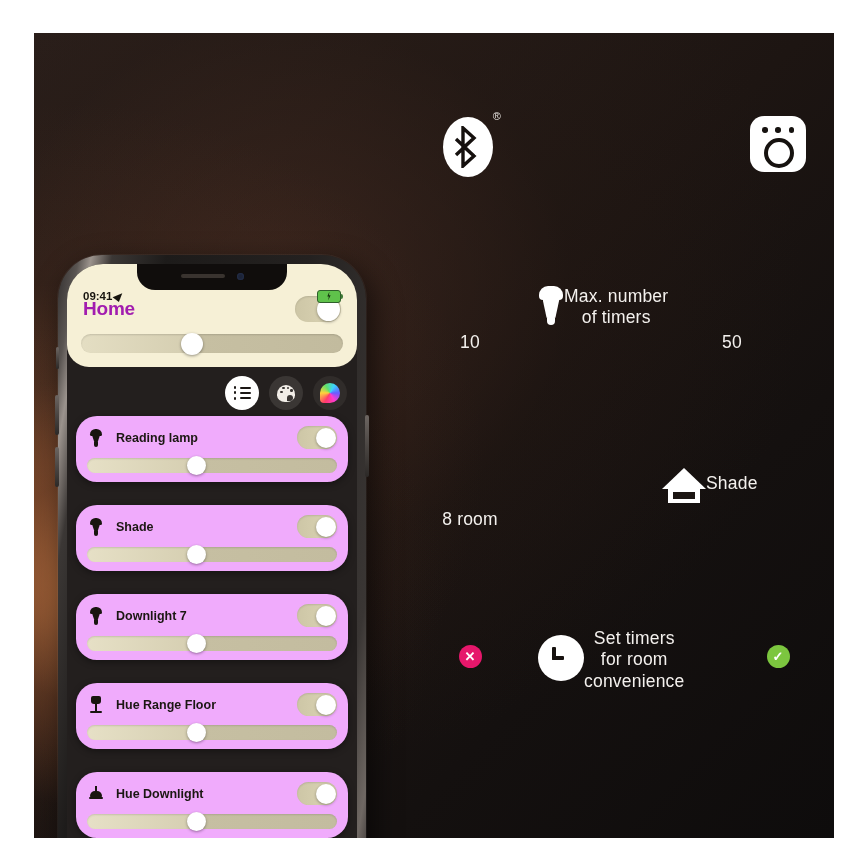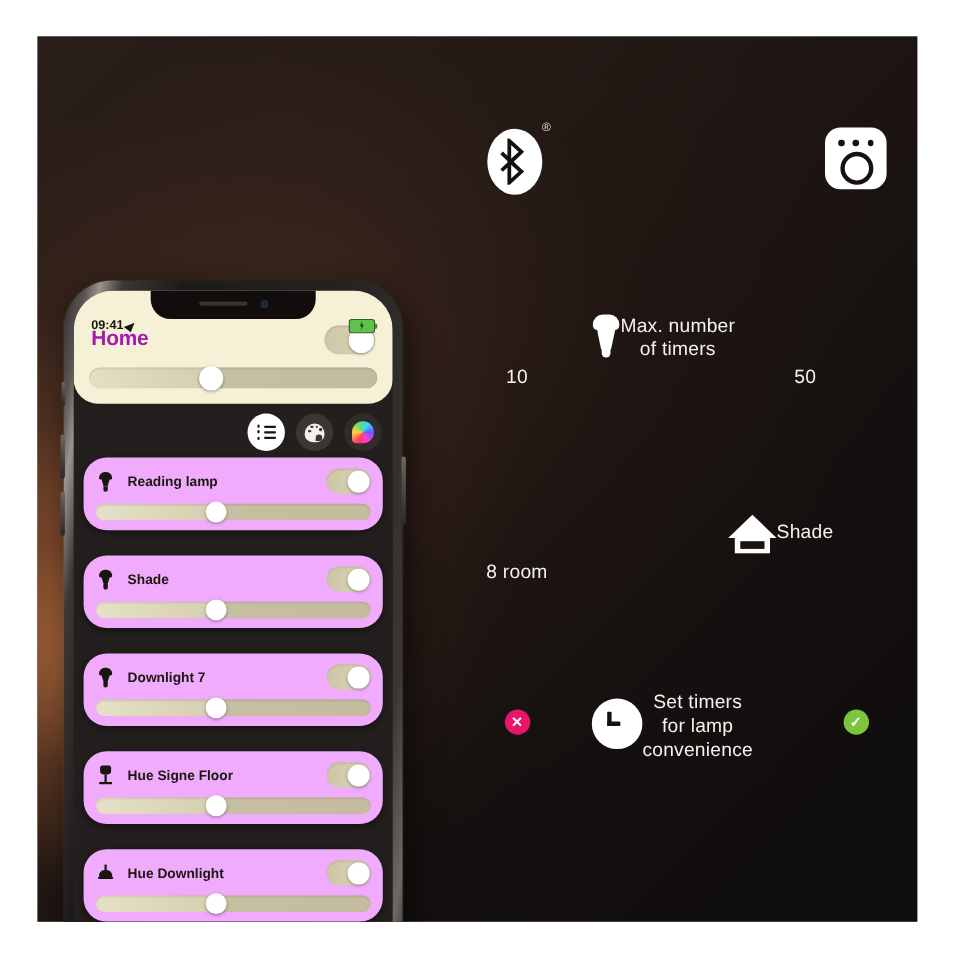--- a/index.html
+++ b/index.html
@@ -600,21 +600,21 @@
         </div>
         <div class="fcol mid">
           <div class="icon-slot">
             <div class="clock">
               <span class="clock-h hh"></span>
               <span class="clock-h mm"></span>
             </div>
           </div>
           <div class="flabel">
             <div>Set timers</div>
-            <div>for lamp</div>
+            <div>for room</div>
             <div>convenience</div>
           </div>
         </div>
         <div class="fcol fcol-right">
           <div class="badge-spacer"></div>
           <div class="badge yes">✓</div>
         </div>
       </div>
 
     </div>
@@ -730,21 +730,21 @@
                 </div>
             </div>
 
             <div class="light-card">
               <div class="light-top">
                 <span class="lic floor">
                     <i class="sh"></i>
                     <i class="pole"></i>
                     <i class="base"></i>
                   </span>
-                <span class="light-name">Hue Signe Floor</span>
+                <span class="light-name">Hue Range Floor</span>
                 <span class="toggle small">
                     <span class="knob"></span>
                   </span>
               </div>
               <div class="light-slider">
                   <span class="shandle" style="left:40%"></span>
                 </div>
             </div>
 
             <div class="light-card">

